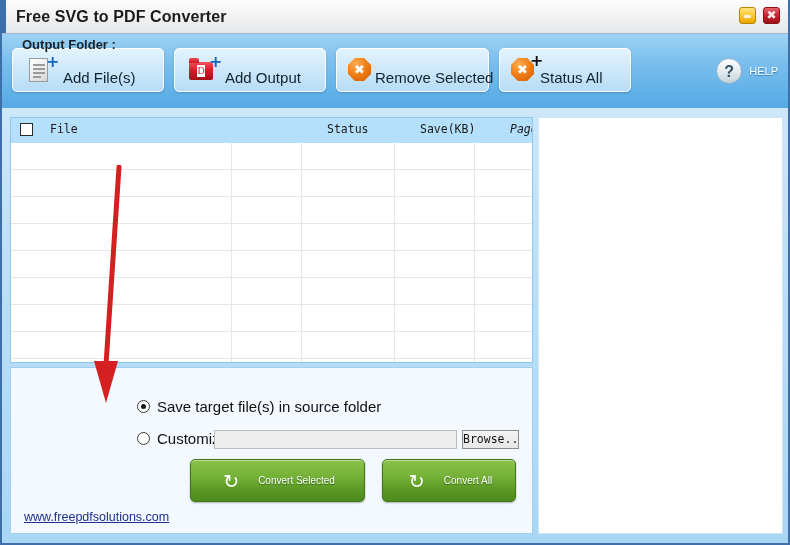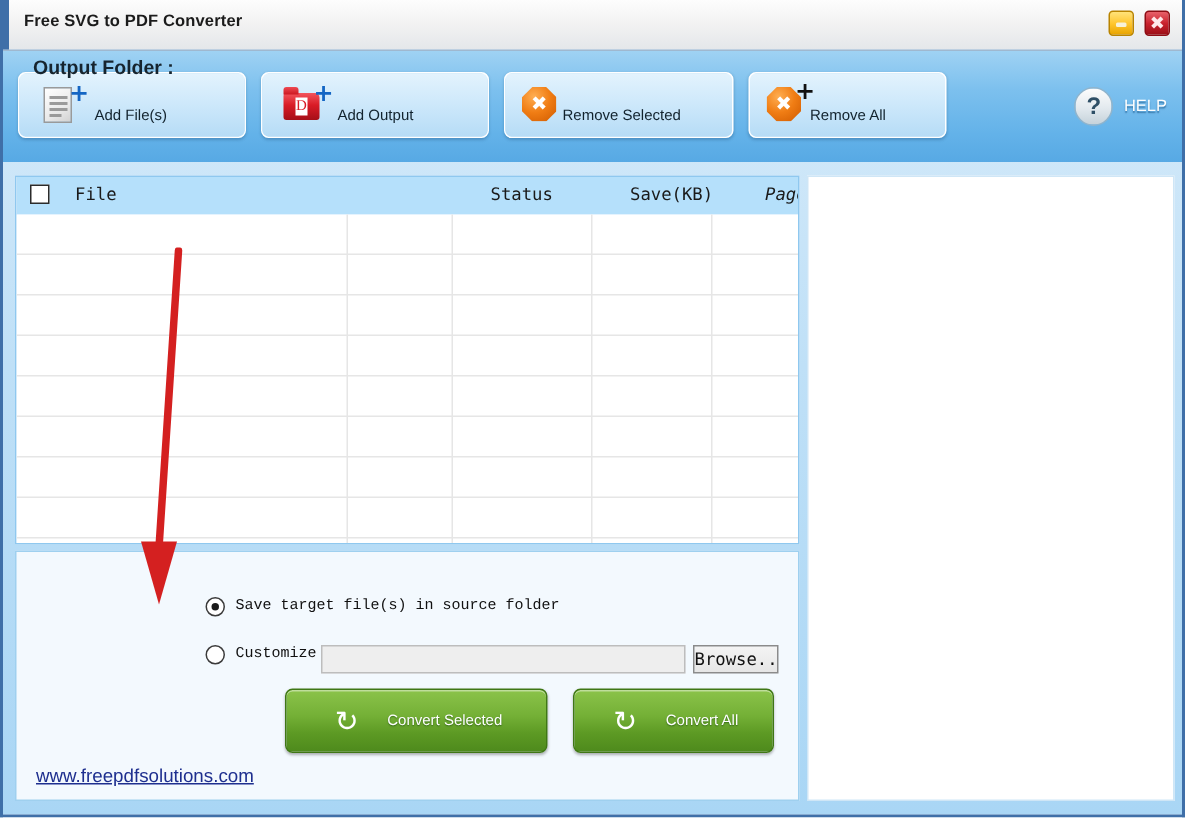--- a/index.html
+++ b/index.html
@@ -39,21 +39,21 @@
   .titlebar-left-accent {
     position: absolute;
     left: 0; top: 0;
     width: 4px; height: 33px;
     background: #3f6fa8;
   }
   .title-text {
     position: absolute;
     left: 14px;
     top: 8px;
-    font-size: 11px;
+    font-size: 16px;
     font-weight: bold;
     color: #1b1b1b;
     letter-spacing: 0.1px;
     white-space: nowrap;
   }
   .win-btn {
     position: absolute;
     top: 7px;
     width: 17px;
     height: 17px;
@@ -109,21 +109,21 @@
     border-radius: 5px;
     background: linear-gradient(180deg, #e3f3fd 0%, #cfe9fb 45%, #b6dcf6 100%);
     border: 1px solid #ffffff;
     box-shadow: 0 1px 2px rgba(20,60,100,0.28);
     box-sizing: border-box;
     cursor: pointer;
     display: flex;
     align-items: center;
   }
   .tb-label {
-    font-size: 10px;
+    font-size: 15px;
     color: #12232e;
     white-space: nowrap;
     margin-left: 8px;
     margin-top: 14px;
   }
   .tb-icon {
     position: relative;
     width: 30px;
     height: 30px;
     margin-left: 12px;
@@ -334,22 +334,22 @@
   .radio.checked::after {
     content: "";
     position: absolute;
     left: 2.5px; top: 2.5px;
     width: 5px; height: 5px;
     border-radius: 50%;
     background: #1a1a1a;
   }
   .radio-text {
     margin-left: 7px;
-    font-family: Liberation Mono, monospace;
-    font-size: 10px;
+    font-family: Liberation Sans, sans-serif;
+    font-size: 15px;
     color: #111111;
     white-space: nowrap;
   }
   .path-input {
     position: absolute;
     left: 212px;
     top: 430px;
     width: 243px;
     height: 19px;
     background: #eeeeee;
@@ -506,21 +506,21 @@
         <span class="ic-octagon"></span>
       </span>
       <span class="tb-label" style="margin-left:4px;">Remove Selected</span>
     </div>
 
     <div class="tb-btn" style="left:497px; width:132px;">
       <span class="tb-icon" style="margin-left:8px; width:28px;">
         <span class="ic-octagon"></span>
         <span class="ic-plus" style="left:22px; top:-2px; color:#111;">+</span>
       </span>
-      <span class="tb-label" style="margin-left:4px;">Remove All</span>
+      <span class="tb-label" style="margin-left:4px;">Status All</span>
     </div>
 
     <div class="help-btn">
       <span class="help-circle">?</span>
       <span class="help-text">HELP</span>
     </div>
   </div>
 
   <div class="filelist">
     <div class="fl-header">

